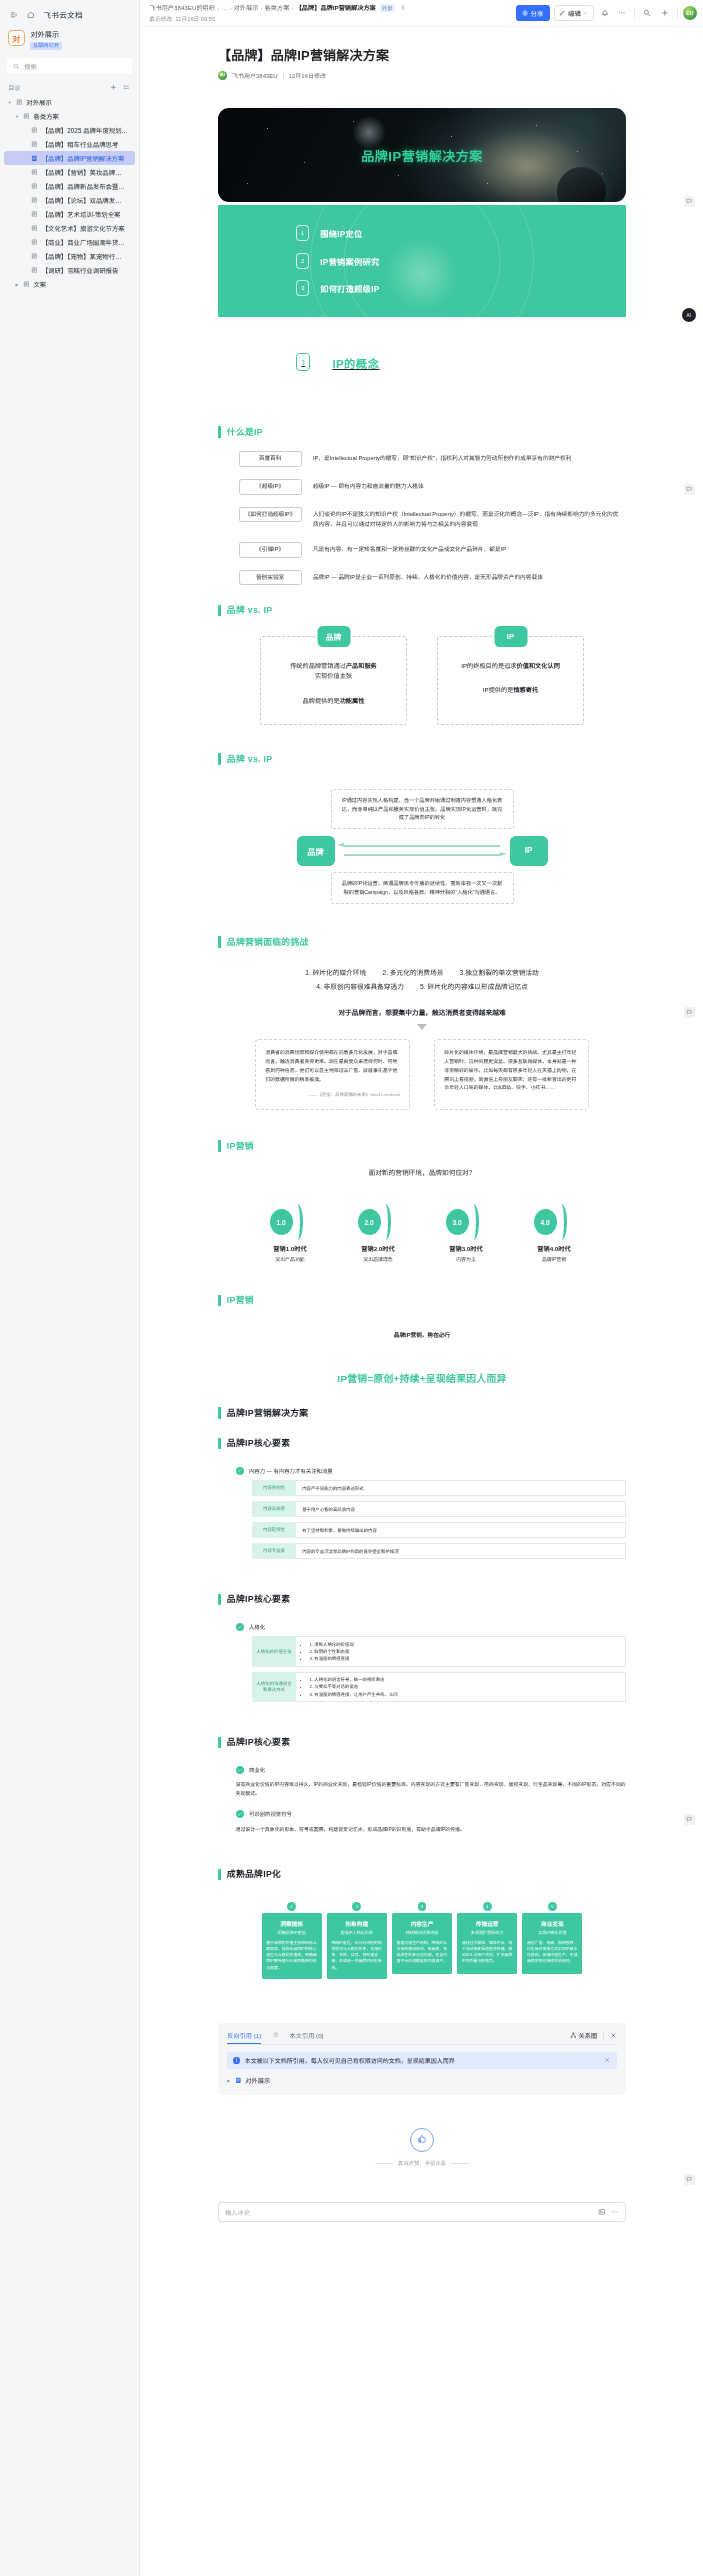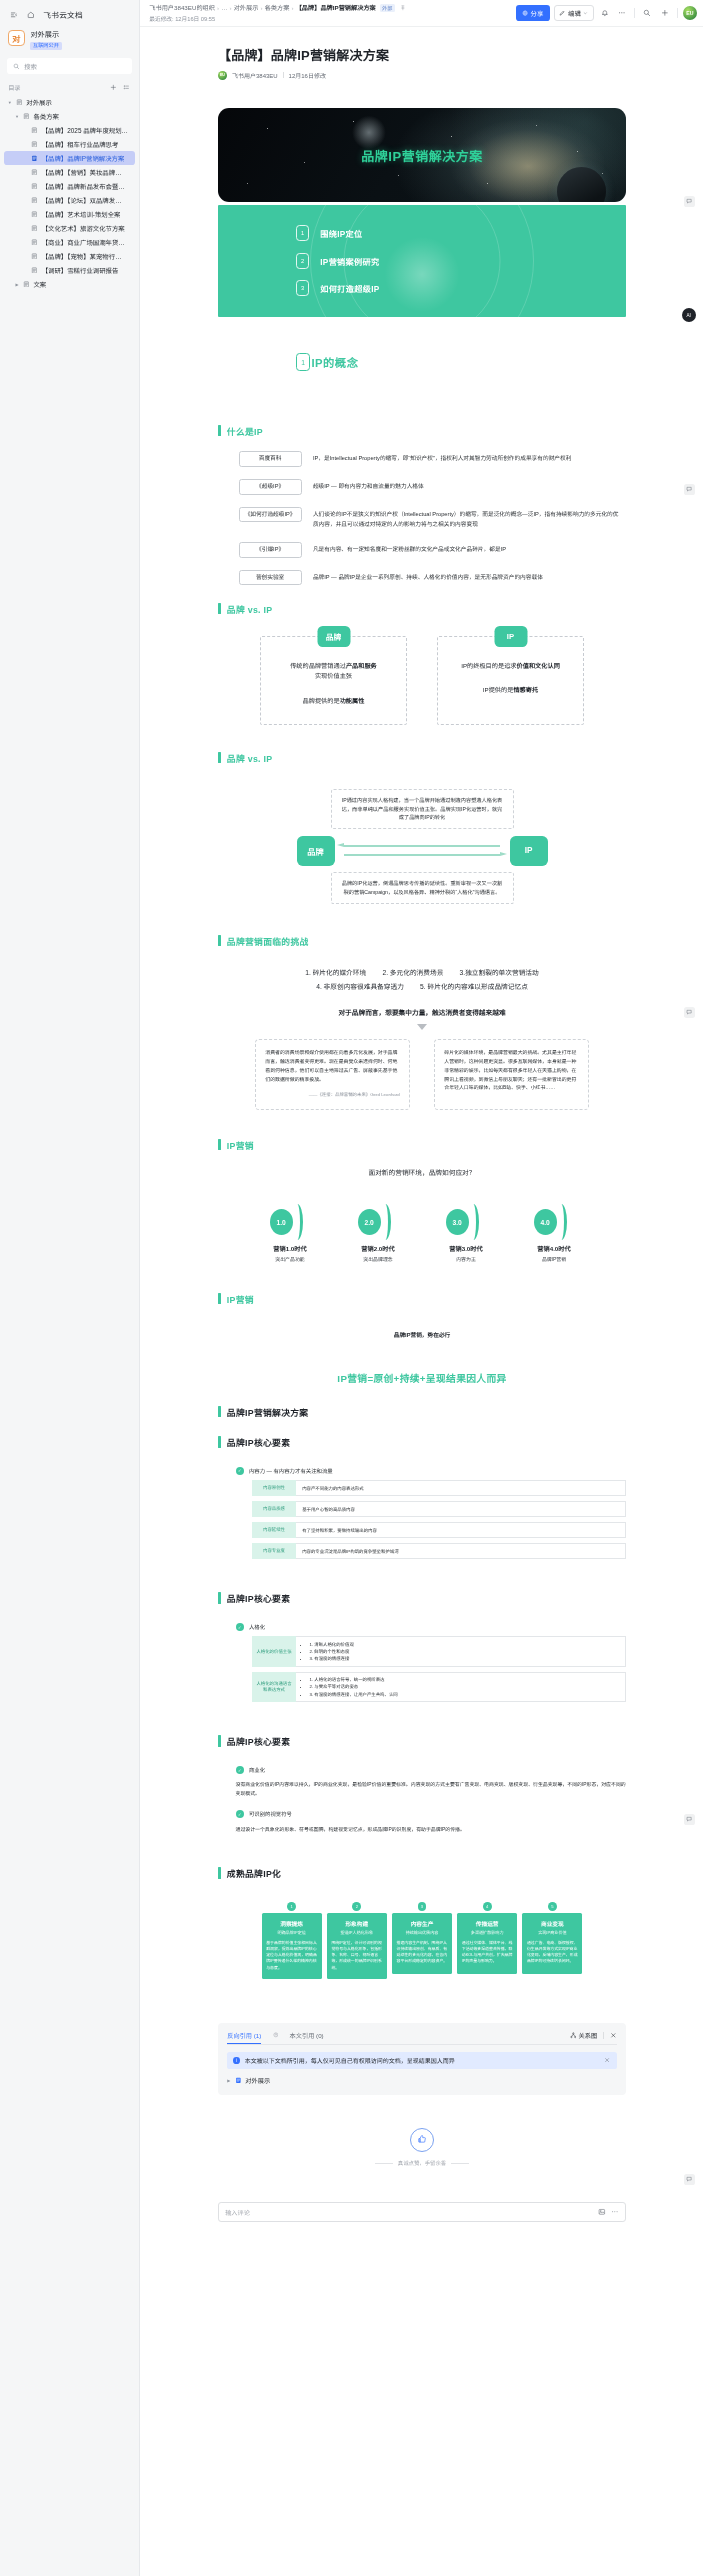--- a/index.html
+++ b/index.html
@@ -165,29 +165,29 @@
   }
   .agenda::before { width: 222px; height: 222px; left: 50%; top: 50%; transform: translate(-50%,-50%); }
   .agenda::after  { width: 155px; height: 155px; left: 50%; top: 50%; transform: translate(-50%,-50%); }
   .ag-row { display: flex; align-items: center; gap: 11.3px; position: relative; z-index: 2; }
   .ag-num {
     width: 13px; height: 16px; border: 0.7px solid rgba(255,255,255,.85); border-radius: 3.6px;
     color: #fff; font-size: 5.7px; display: flex; align-items: center; justify-content: center;
   }
   .ag-txt { color: #fff; font-size: 8.2px; font-weight: 700; letter-spacing: 0.3px; }
   .sec-banner {
-    display: flex; align-items: center; gap: 1px; padding: 36px 0 36px 78px;
+    display: flex; align-items: flex-end; gap: 22px; padding: 36px 0 36px 78px; text-decoration: underline;
   }
   .sec-num {
     width: 14.4px; height: 18.5px; border: 0.8px solid #3ec7a0; border-radius: 3.6px;
     color: #3ec7a0; font-size: 6.7px; display: flex; align-items: center; justify-content: center;
   }
   .sec-banner-txt { color: #3ec7a0; font-size: 11.3px; font-weight: 800; letter-spacing: 0.5px; }
 
-  .h-rule { display: flex; align-items: flex-start; gap: 6.2px; margin: 17.5px 0 5.2px 0; }
+  .h-rule { display: flex; align-items: flex-end; gap: 6.2px; margin: 17.5px 0 5.2px 0; }
   .h-bar { width: 2.6px; height: 11.3px; background: #3ec7a0; border-radius: 0.5px; }
   .h-txt { color: #3ec7a0; font-size: 8.8px; font-weight: 700; letter-spacing: 0.3px; }
   .h-txt.dark { color: #1f2329; }
 
   
   .defs { margin-top: 13.4px; display: flex; flex-direction: column; gap: 12.4px; padding: 0 6.2px 0 20.6px; }
   .def-row { display: flex; align-items: flex-start; gap: 11.3px; }
   .def-chip {
     flex: 0 0 63px; min-height: 15.5px; border: 0.5px solid #c9cdd2; border-radius: 2.6px;
     font-size: 5.7px; color: #2b2f33; display: flex; align-items: center; justify-content: center;

